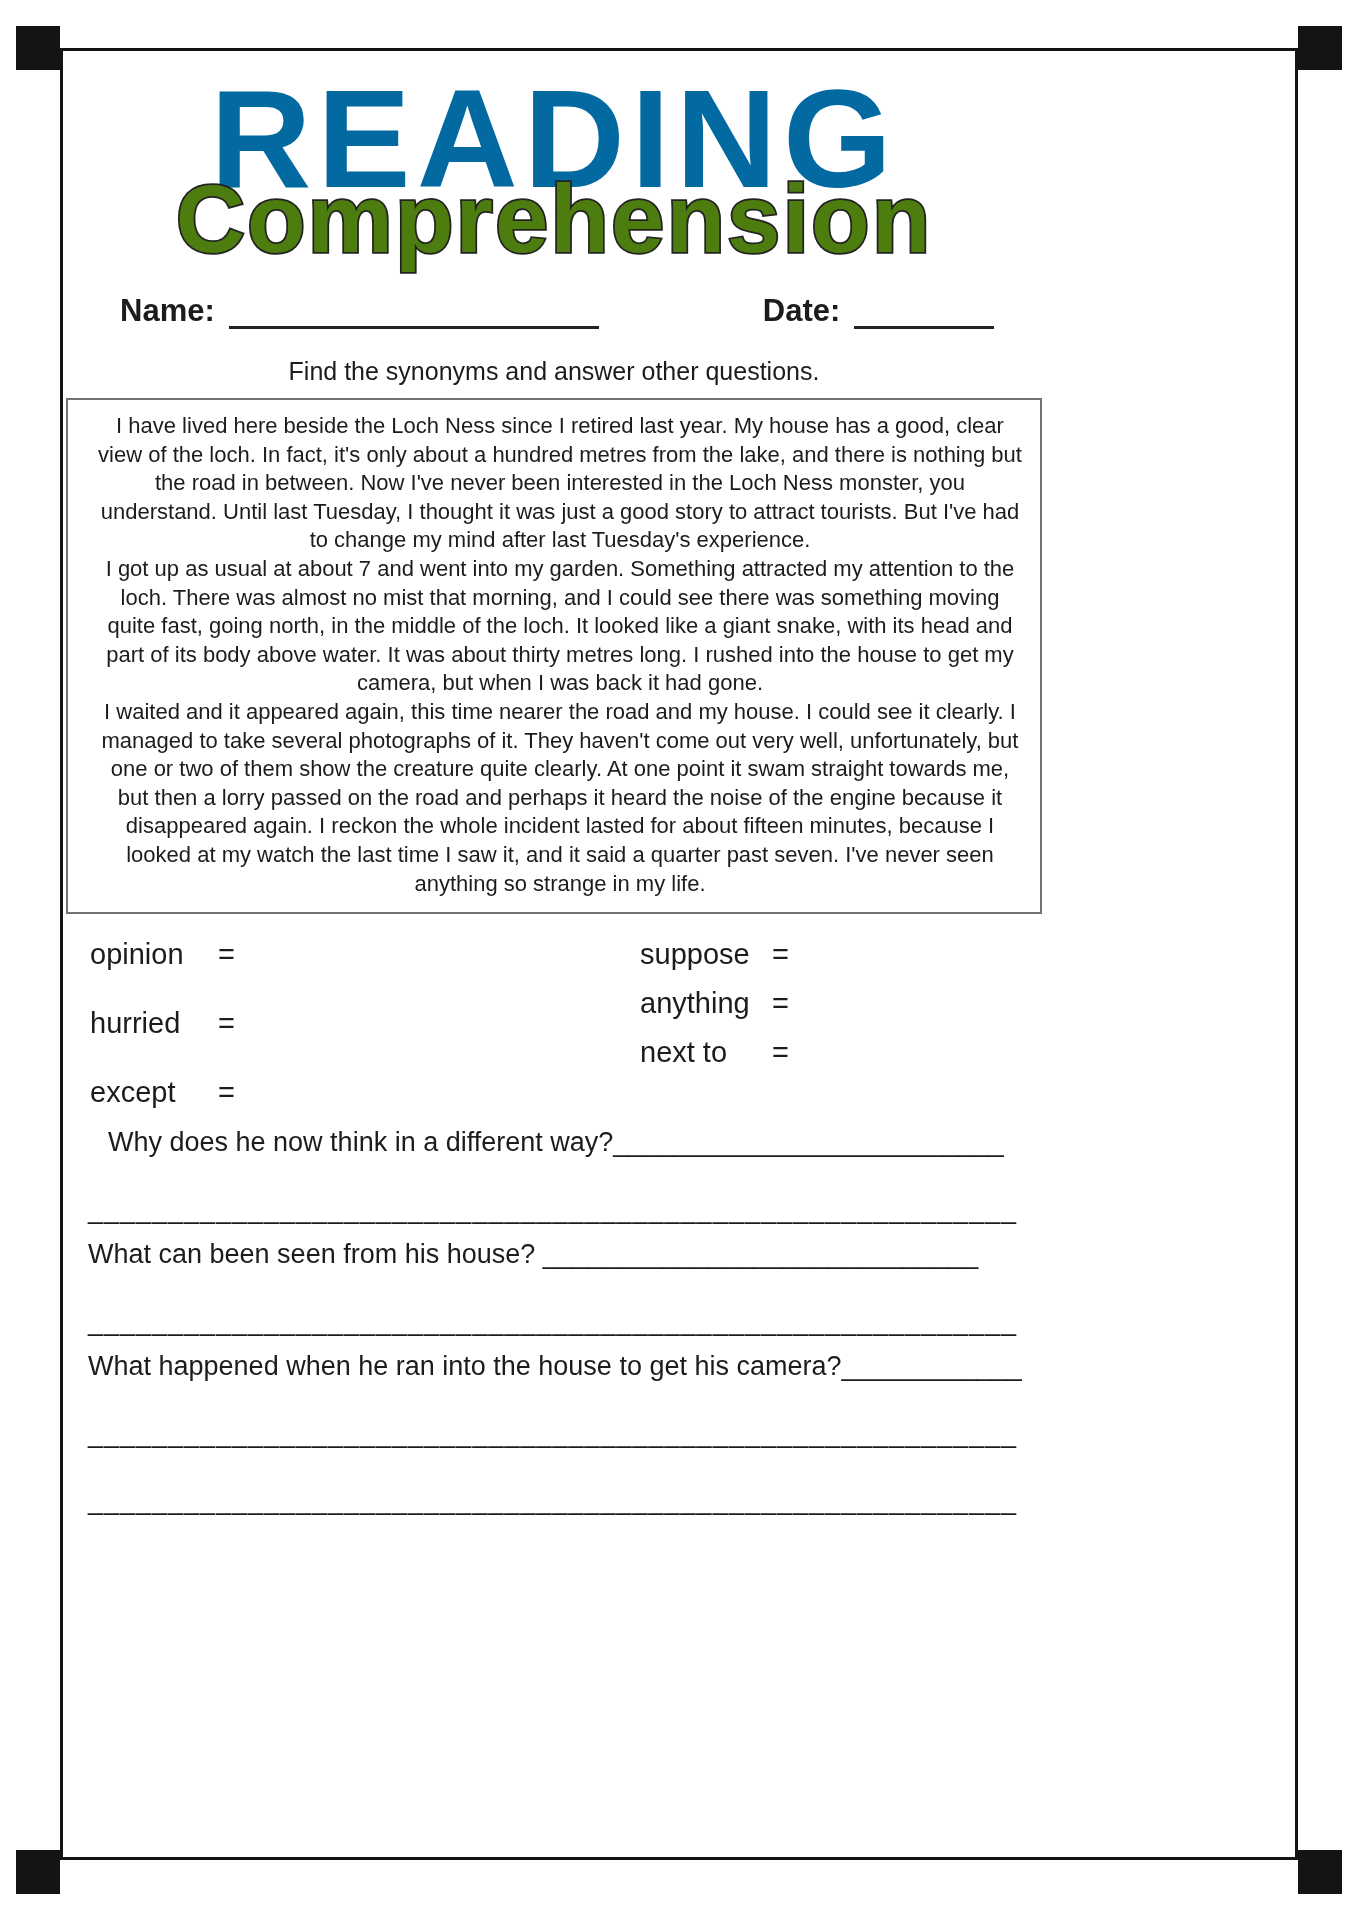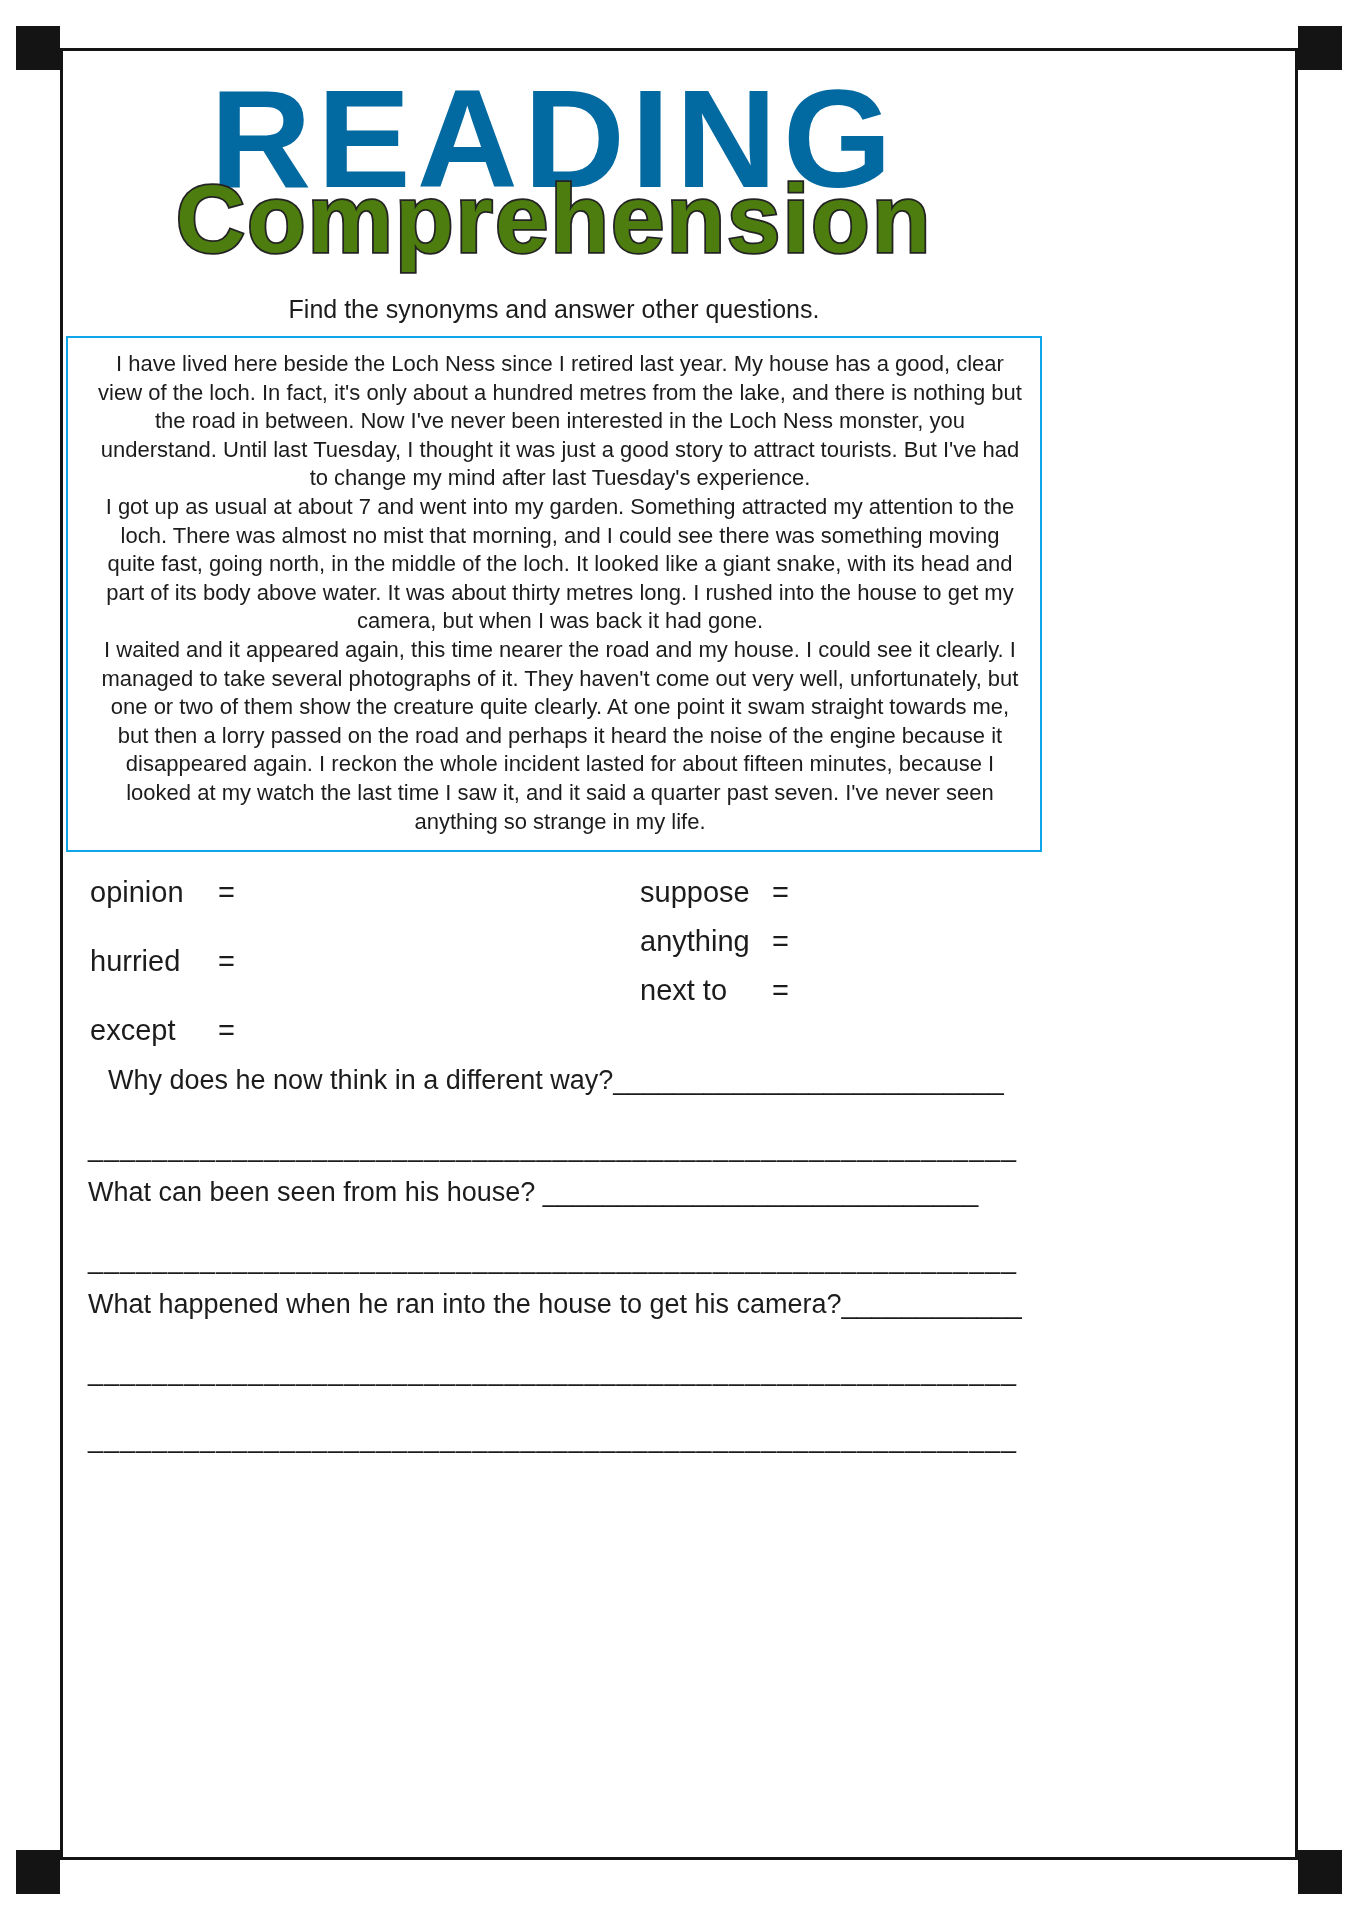--- a/index.html
+++ b/index.html
@@ -70,21 +70,21 @@
   .name-blank { width: 370px; margin-left: 14px; }
   .date-label { margin-left: 164px; }
   .date-blank { width: 140px; margin-left: 14px; }
   .instruction {
     text-align: center;
     font-size: 25px;
     margin-top: 28px;
   }
   .passage {
     margin-top: 12px;
-    border: 2px solid #0ea5e9;
+    border: 2px solid #737373;
     padding: 12px 16px 14px 28px;
     text-align: center;
     font-size: 22px;
     line-height: 1.3;
   }
   .passage p { margin: 0; }
   .synonyms {
     display: flex;
     margin-top: 24px;
     padding-left: 24px;
@@ -113,20 +113,26 @@
   <div class="corner tr"></div>
   <div class="corner bl"></div>
   <div class="corner br"></div>
   <div class="frame"></div>
 
   <div class="content">
 
     <div class="title-top" style="color: #0369a1;">READING</div>
     <div class="title-bottom">Comprehension</div>
 
+    <div class="name-date">
+      <span>Name:</span>
+      <span class="blank name-blank"></span>
+      <span class="date-label">Date:</span>
+      <span class="blank date-blank"></span>
+    </div>
 
     <div class="instruction">Find the synonyms and answer other questions.</div>
 
     <div class="passage">
       <p>I have lived here beside the Loch Ness since I retired last year. My house has a good, clear view of the loch. In fact, it's only about a hundred metres from the lake, and there is nothing but the road in between. Now I've never been interested in the Loch Ness monster, you understand. Until last Tuesday, I thought it was just a good story to attract tourists. But I've had to change my mind after last Tuesday's experience.</p>
       <p>I got up as usual at about 7 and went into my garden. Something attracted my attention to the loch. There was almost no mist that morning, and I could see there was something moving quite fast, going north, in the middle of the loch. It looked like a giant snake, with its head and part of its body above water. It was about thirty metres long. I rushed into the house to get my camera, but when I was back it had gone.</p>
       <p>I waited and it appeared again, this time nearer the road and my house. I could see it clearly. I managed to take several photographs of it. They haven't come out very well, unfortunately, but one or two of them show the creature quite clearly. At one point it swam straight towards me, but then a lorry passed on the road and perhaps it heard the noise of the engine because it disappeared again. I reckon the whole incident lasted for about fifteen minutes, because I looked at my watch the last time I saw it, and it said a quarter past seven. I've never seen anything so strange in my life.</p>
     </div>
 
     <div class="synonyms">

